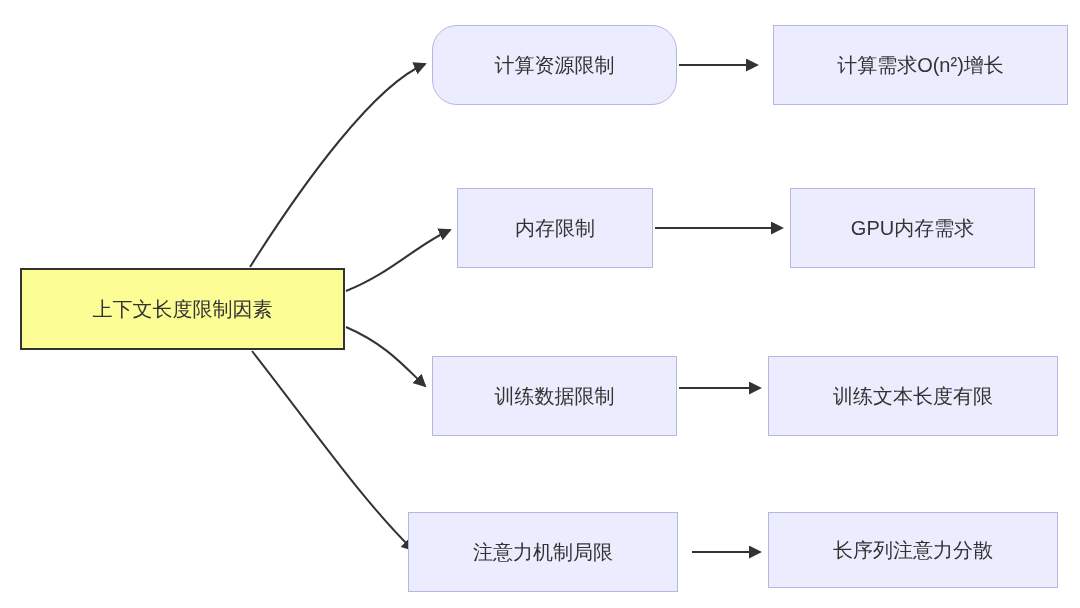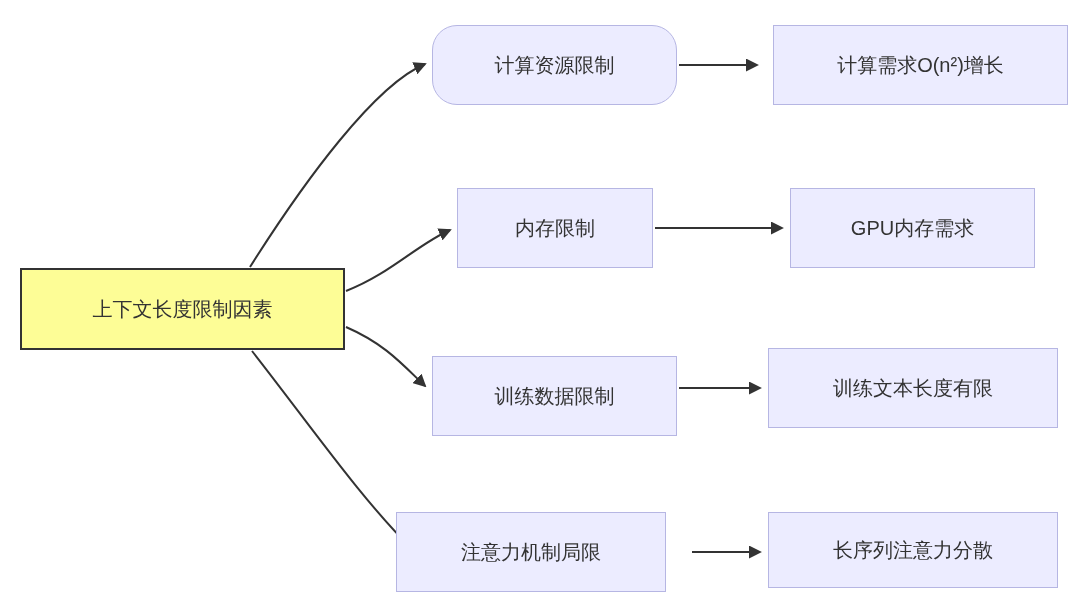--- a/index.html
+++ b/index.html
@@ -42,25 +42,25 @@
     background: #fdfd96;
     border: 2px solid #333333;
     font-size: 20px;
   }
   
   .pos-root { left: 20px;  top: 268px; width: 325px; height: 82px; }
   
   .pos-m1 { left: 432px; top: 25px;  width: 245px; height: 80px; border-radius: 25px; }
   .pos-m2 { left: 457px; top: 188px; width: 196px; height: 80px; }
   .pos-m3 { left: 432px; top: 348px; width: 245px; height: 80px; margin-top: 8px; }
-  .pos-m4 { left: 396px; top: 512px; width: 270px; height: 80px; }
+  .pos-m4 { left: 408px; top: 512px; width: 270px; height: 80px; }
   
   .pos-l1 { left: 765px; top: 25px;  width: 295px; height: 80px; margin-left: 8px; }
   .pos-l2 { left: 790px; top: 188px; width: 245px; height: 80px; }
-  .pos-l3 { left: 768px; top: 348px; width: 290px; height: 80px; }
+  .pos-l3 { left: 768px; top: 356px; width: 290px; height: 80px; }
   .pos-l4 { left: 768px; top: 512px; width: 290px; height: 76px; }
 </style>
 </head>
 <body>
 
 <div class="canvas">
 
   <svg class="edges" viewBox="0 0 1080 608" xmlns="http://www.w3.org/2000/svg">
     <defs>
       <marker id="arrowhead" viewBox="0 0 10 10" refX="8.5" refY="5" markerWidth="6.5" markerHeight="6.5" orient="auto-start-reverse">

